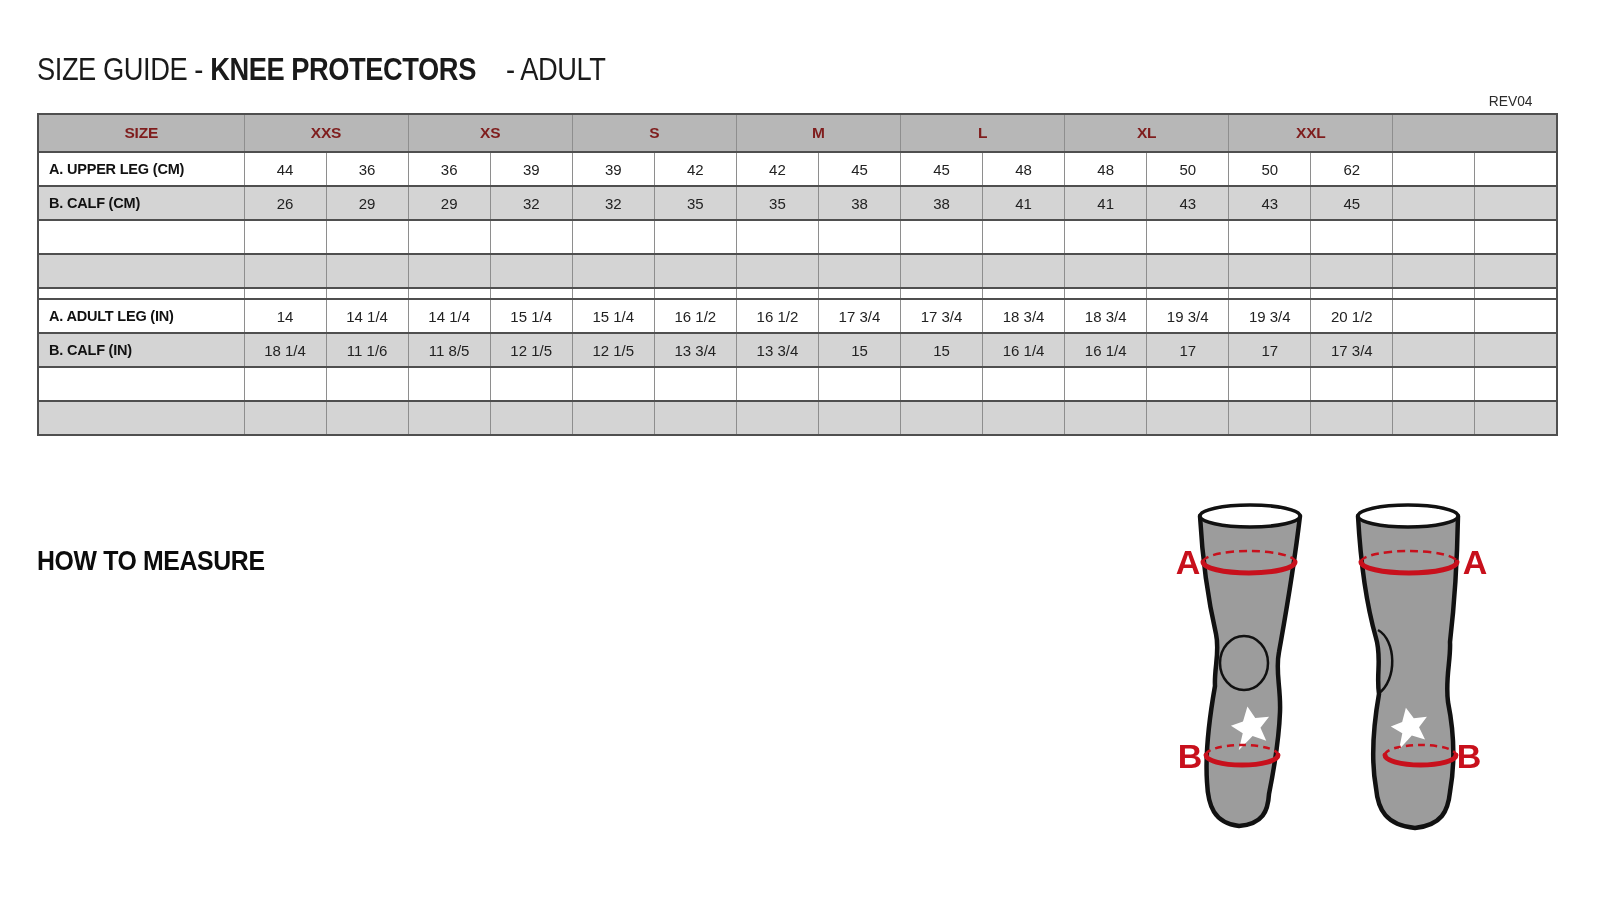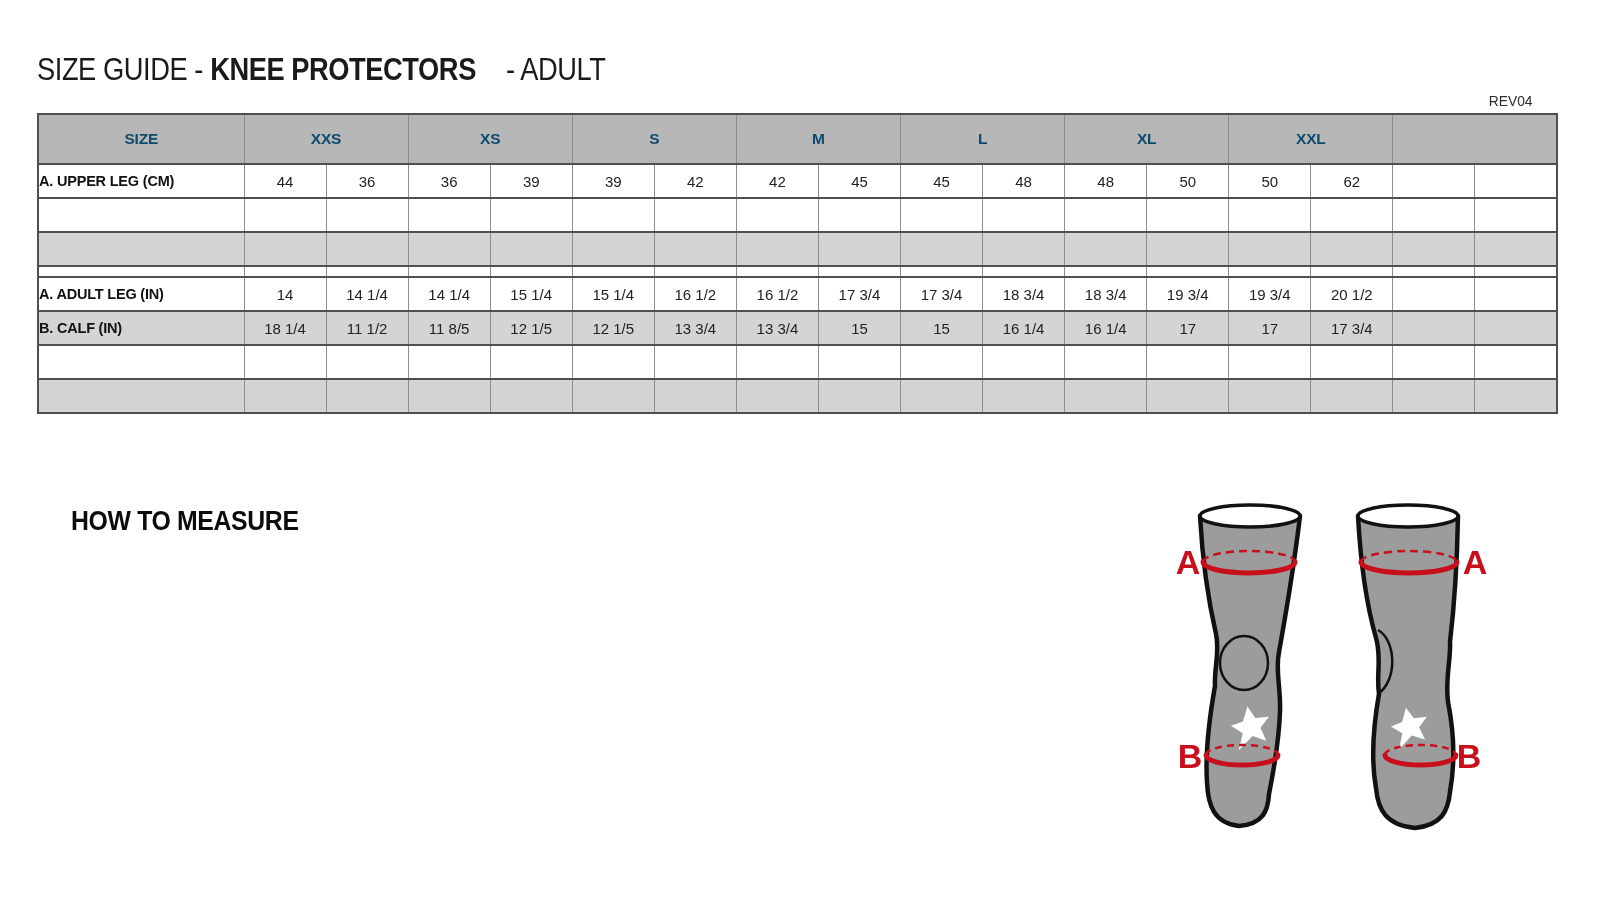--- a/index.html
+++ b/index.html
@@ -29,31 +29,31 @@
   table.size-table{border-collapse:collapse;table-layout:fixed;width:1521px;
                    border:2px solid var(--border-dark);}
   .size-table col.label-col{width:206px;}
   .size-table th,.size-table td{
     border-left:1px solid var(--border-light);
     border-right:1px solid var(--border-light);
     border-top:2px solid var(--border-dark);
     border-bottom:2px solid var(--border-dark);
     overflow:hidden;white-space:nowrap;
   }
-  .size-table th{background:var(--header-gray);height:50px;font-size:15.5px;
-                 font-weight:700;text-align:center;color:#0c4a6e;letter-spacing:-.2px;}
+  .size-table th{background:var(--header-gray);height:38px;font-size:15.5px;
+                 font-weight:700;text-align:center;color:#7f1d1d;letter-spacing:-.2px;}
   .size-table th.size-th{text-align:center;}
   .size-table td{height:34px;font-size:15px;text-align:center;color:#222;background:#fff;}
-  .size-table td.label{ text-align:left;font-weight:700;font-size:14.5px;
+  .size-table td.label{ text-align:left;padding-left:10px;font-weight:700;font-size:14.5px;
                         letter-spacing:-.2px;color:#111;}
   .size-table tr.shaded td{background:var(--row-gray);}
   .size-table tr.thin td{height:11px;}
 
   
-  .measure{position:absolute;left:37px;top:506px;width:640px;margin-left:34px;}
+  .measure{position:absolute;left:37px;top:546px;width:640px;}
   .measure h2{font-size:27px;font-weight:700;color:#0c0c0c;letter-spacing:-.4px;
               transform:scaleX(.92);transform-origin:left center;margin-bottom:36px;}
   .measure .m-item{margin-bottom:33px;}
   .measure .m-title{font-size:21px;font-weight:700;color:var(--heading-red);
                     letter-spacing:-.3px;transform:scaleX(.94);transform-origin:left center;}
   .measure .m-text{font-size:20.5px;color:#0c0c0c;margin-top:7px;letter-spacing:-.3px;
                    transform:scaleX(.94);transform-origin:left center;}
 
   
   .diagram{position:absolute;left:1128px;top:480px;width:470px;height:422px;}
@@ -117,20 +117,39 @@
             <td>45</td>
             <td>45</td>
             <td>48</td>
             <td>48</td>
             <td>50</td>
             <td>50</td>
             <td>62</td>
             <td></td>
             <td></td>
           </tr>
+          <tr class="shaded ">
+            <td class="label">B. CALF (CM)</td>
+            <td>26</td>
+            <td>29</td>
+            <td>29</td>
+            <td>32</td>
+            <td>32</td>
+            <td>35</td>
+            <td>35</td>
+            <td>38</td>
+            <td>38</td>
+            <td>41</td>
+            <td>41</td>
+            <td>43</td>
+            <td>43</td>
+            <td>45</td>
+            <td></td>
+            <td></td>
+          </tr>
           <tr class="">
             <td class="label"></td>
             <td></td>
             <td></td>
             <td></td>
             <td></td>
             <td></td>
             <td></td>
             <td></td>
             <td></td>
@@ -196,21 +215,21 @@
             <td>18 3/4</td>
             <td>19 3/4</td>
             <td>19 3/4</td>
             <td>20 1/2</td>
             <td></td>
             <td></td>
           </tr>
           <tr class="shaded ">
             <td class="label">B. CALF (IN)</td>
             <td>18 1/4</td>
-            <td>11 1/2</td>
+            <td>11 1/6</td>
             <td>11 8/5</td>
             <td>12 1/5</td>
             <td>12 1/5</td>
             <td>13 3/4</td>
             <td>13 3/4</td>
             <td>15</td>
             <td>15</td>
             <td>16 1/4</td>
             <td>16 1/4</td>
             <td>17</td>

